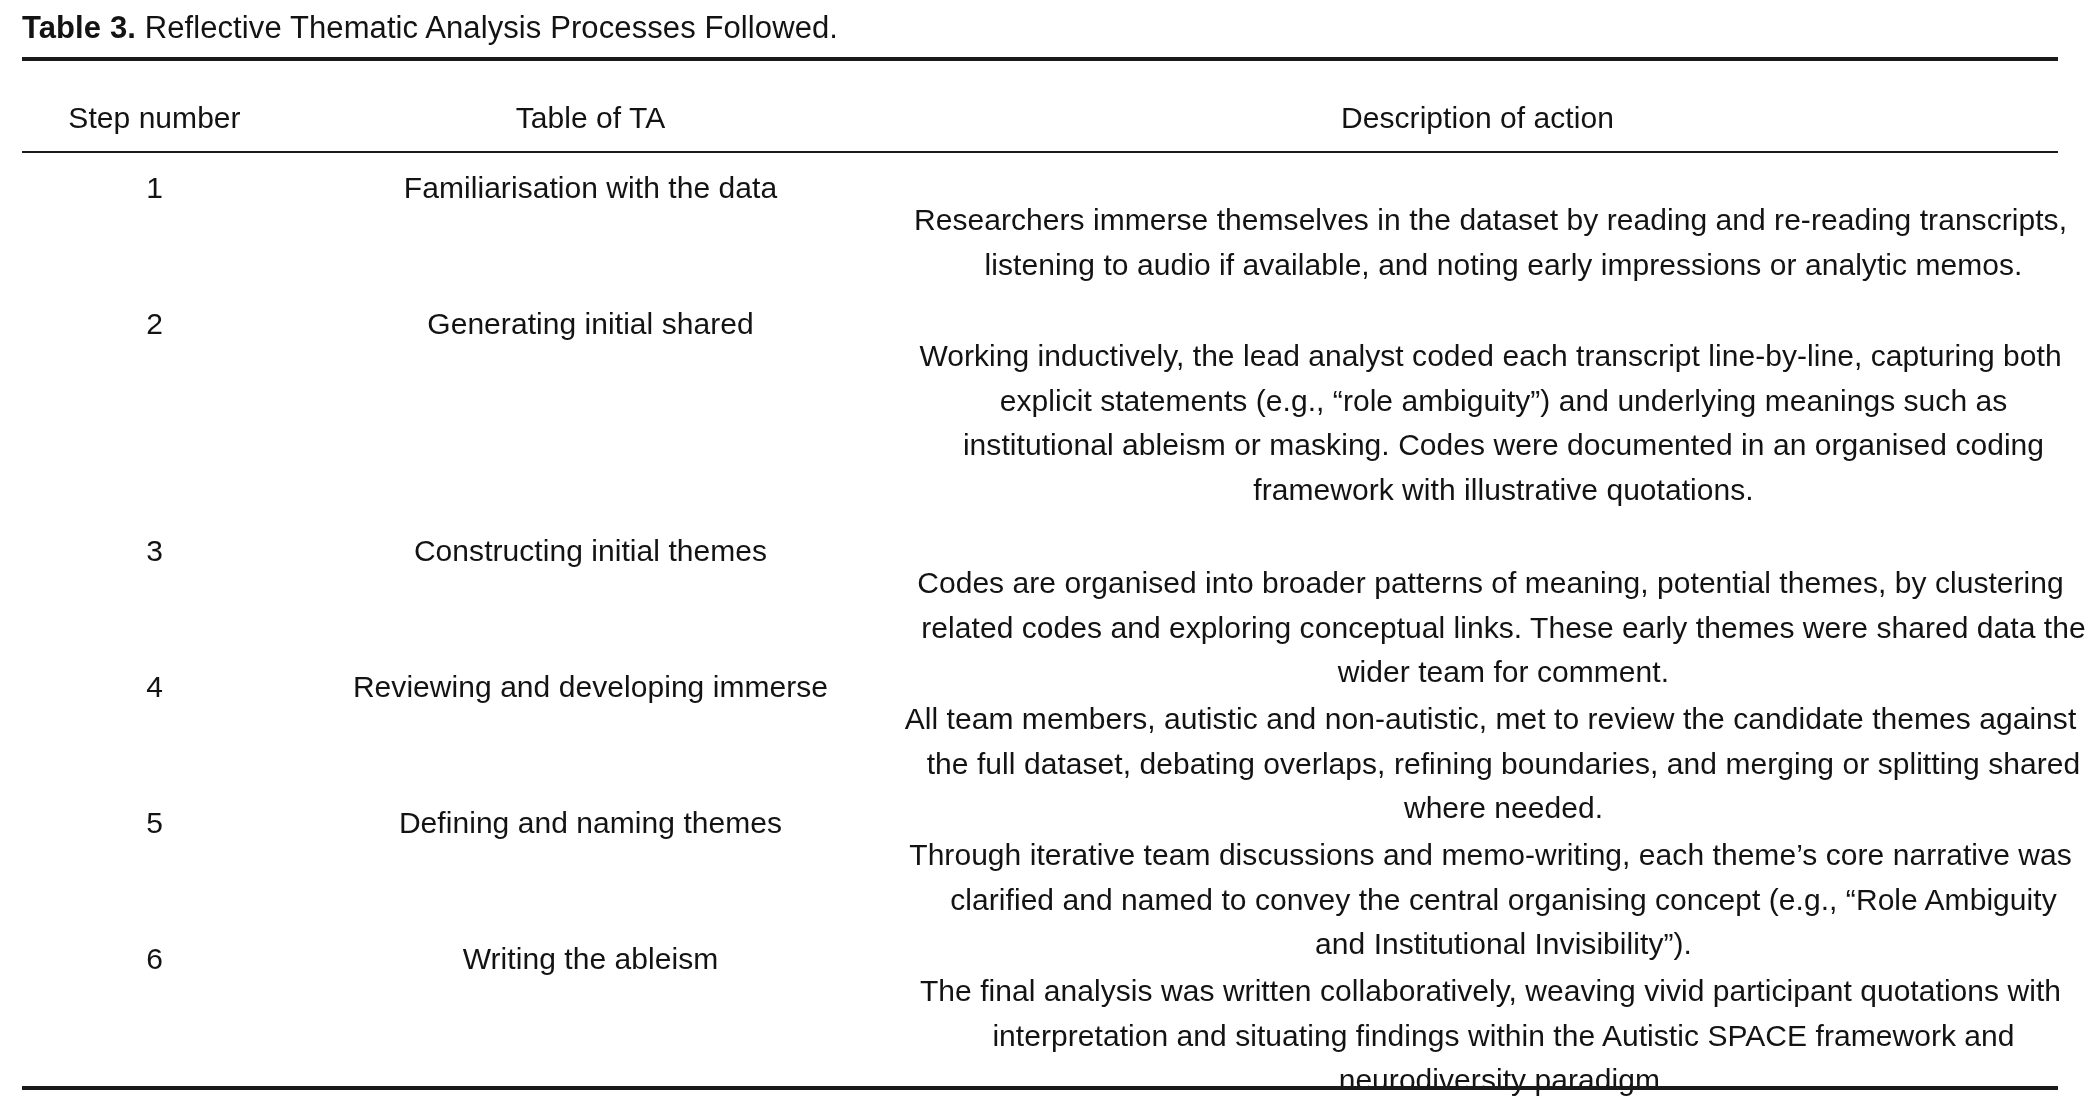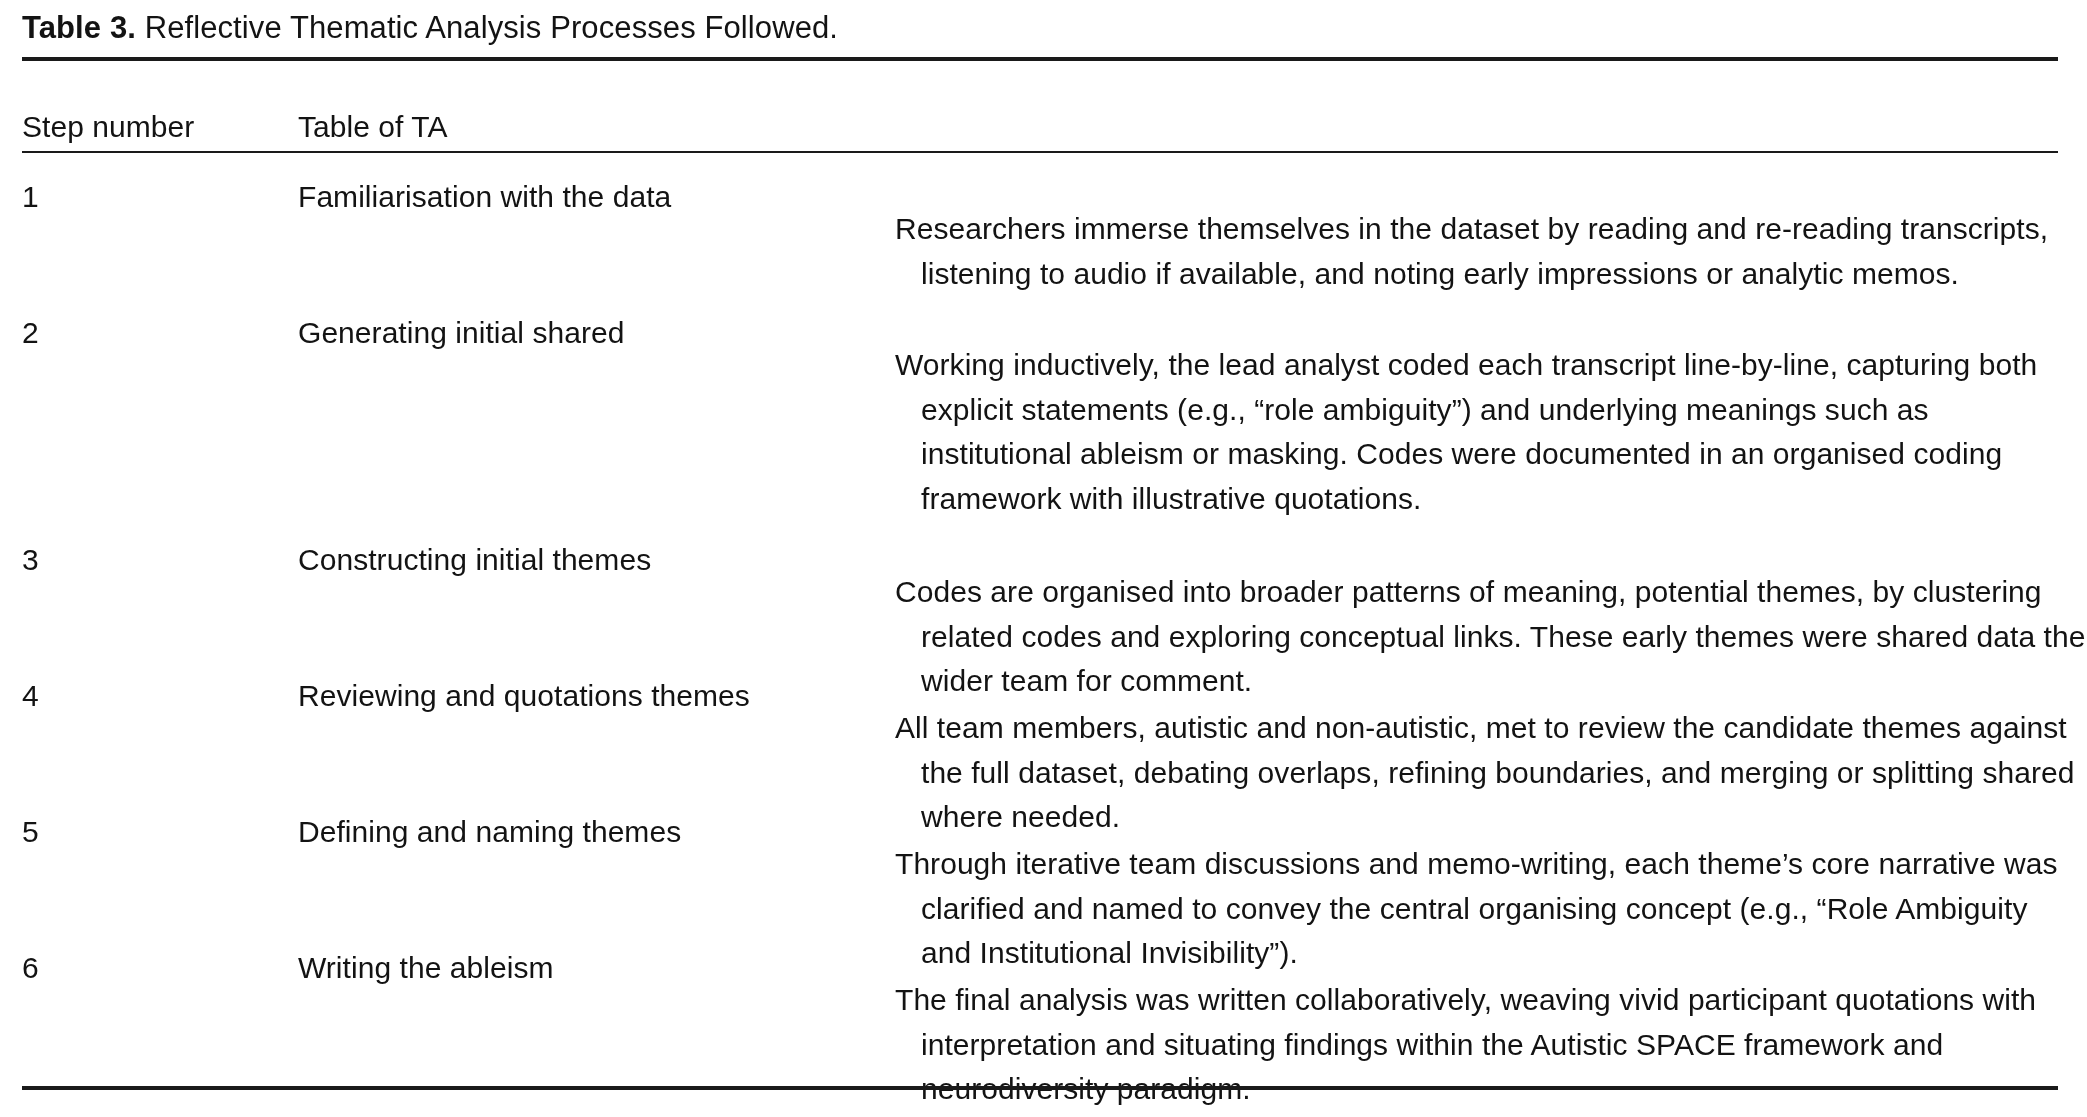--- a/index.html
+++ b/index.html
@@ -54,24 +54,25 @@
 
   
   .thead, .row {
     position: absolute;
     left: 0;
     width: 2087px;
     box-sizing: border-box;
   }
   .cell {
     position: absolute;
-    top: 9px;
+    top: 0;
     font-size: 30px;
     line-height: 44.5px;
     letter-spacing: 0.05px;
+    text-align: center;
   }
   .c-step { left: 22px;  width: 265px; }
   .c-stage{ left: 298px; width: 585px; }
   .c-desc { left: 895px; width: 1165px; }
 
   
   .c-desc.hanging {
     padding-left: 26px;
     text-indent: -26px;
     margin-top: 32px;
@@ -96,20 +97,21 @@
   <div class="caption">
     <span class="caption-label">Table 3.</span>
     <span class="caption-text">Reflective Thematic Analysis Processes Followed.</span>
   </div>
 
   <div class="rule rule-top"></div>
 
   <div class="thead">
     <div class="cell c-step">Step number</div>
     <div class="cell c-stage">Table of TA</div>
+    <div class="cell c-desc">Description of action</div>
   </div>
 
   <div class="rule rule-header"></div>
 
   <div class="row row-1">
     <div class="cell c-step">1</div>
     <div class="cell c-stage">Familiarisation with the data</div>
     <div class="cell c-desc hanging">Researchers immerse themselves in the dataset by reading and re-reading transcripts, listening to audio if available, and noting early impressions or analytic memos.</div>
   </div>
 
@@ -120,21 +122,21 @@
   </div>
 
   <div class="row row-3">
     <div class="cell c-step">3</div>
     <div class="cell c-stage">Constructing initial themes</div>
     <div class="cell c-desc hanging">Codes are organised into broader patterns of meaning, potential themes, by clustering related codes and exploring conceptual links. These early themes were shared data the wider team for comment.</div>
   </div>
 
   <div class="row row-4">
     <div class="cell c-step">4</div>
-    <div class="cell c-stage">Reviewing and quotations themes</div>
+    <div class="cell c-stage">Reviewing and developing immerse</div>
     <div class="cell c-desc hanging">All team members, autistic and non-autistic, met to review the candidate themes against the full dataset, debating overlaps, refining boundaries, and merging or splitting shared where needed.</div>
   </div>
 
   <div class="row row-5">
     <div class="cell c-step">5</div>
     <div class="cell c-stage">Defining and naming themes</div>
     <div class="cell c-desc hanging">Through iterative team discussions and memo-writing, each theme’s core narrative was clarified and named to convey the central organising concept (e.g., “Role Ambiguity and Institutional Invisibility”).</div>
   </div>
 
   <div class="row row-6">

